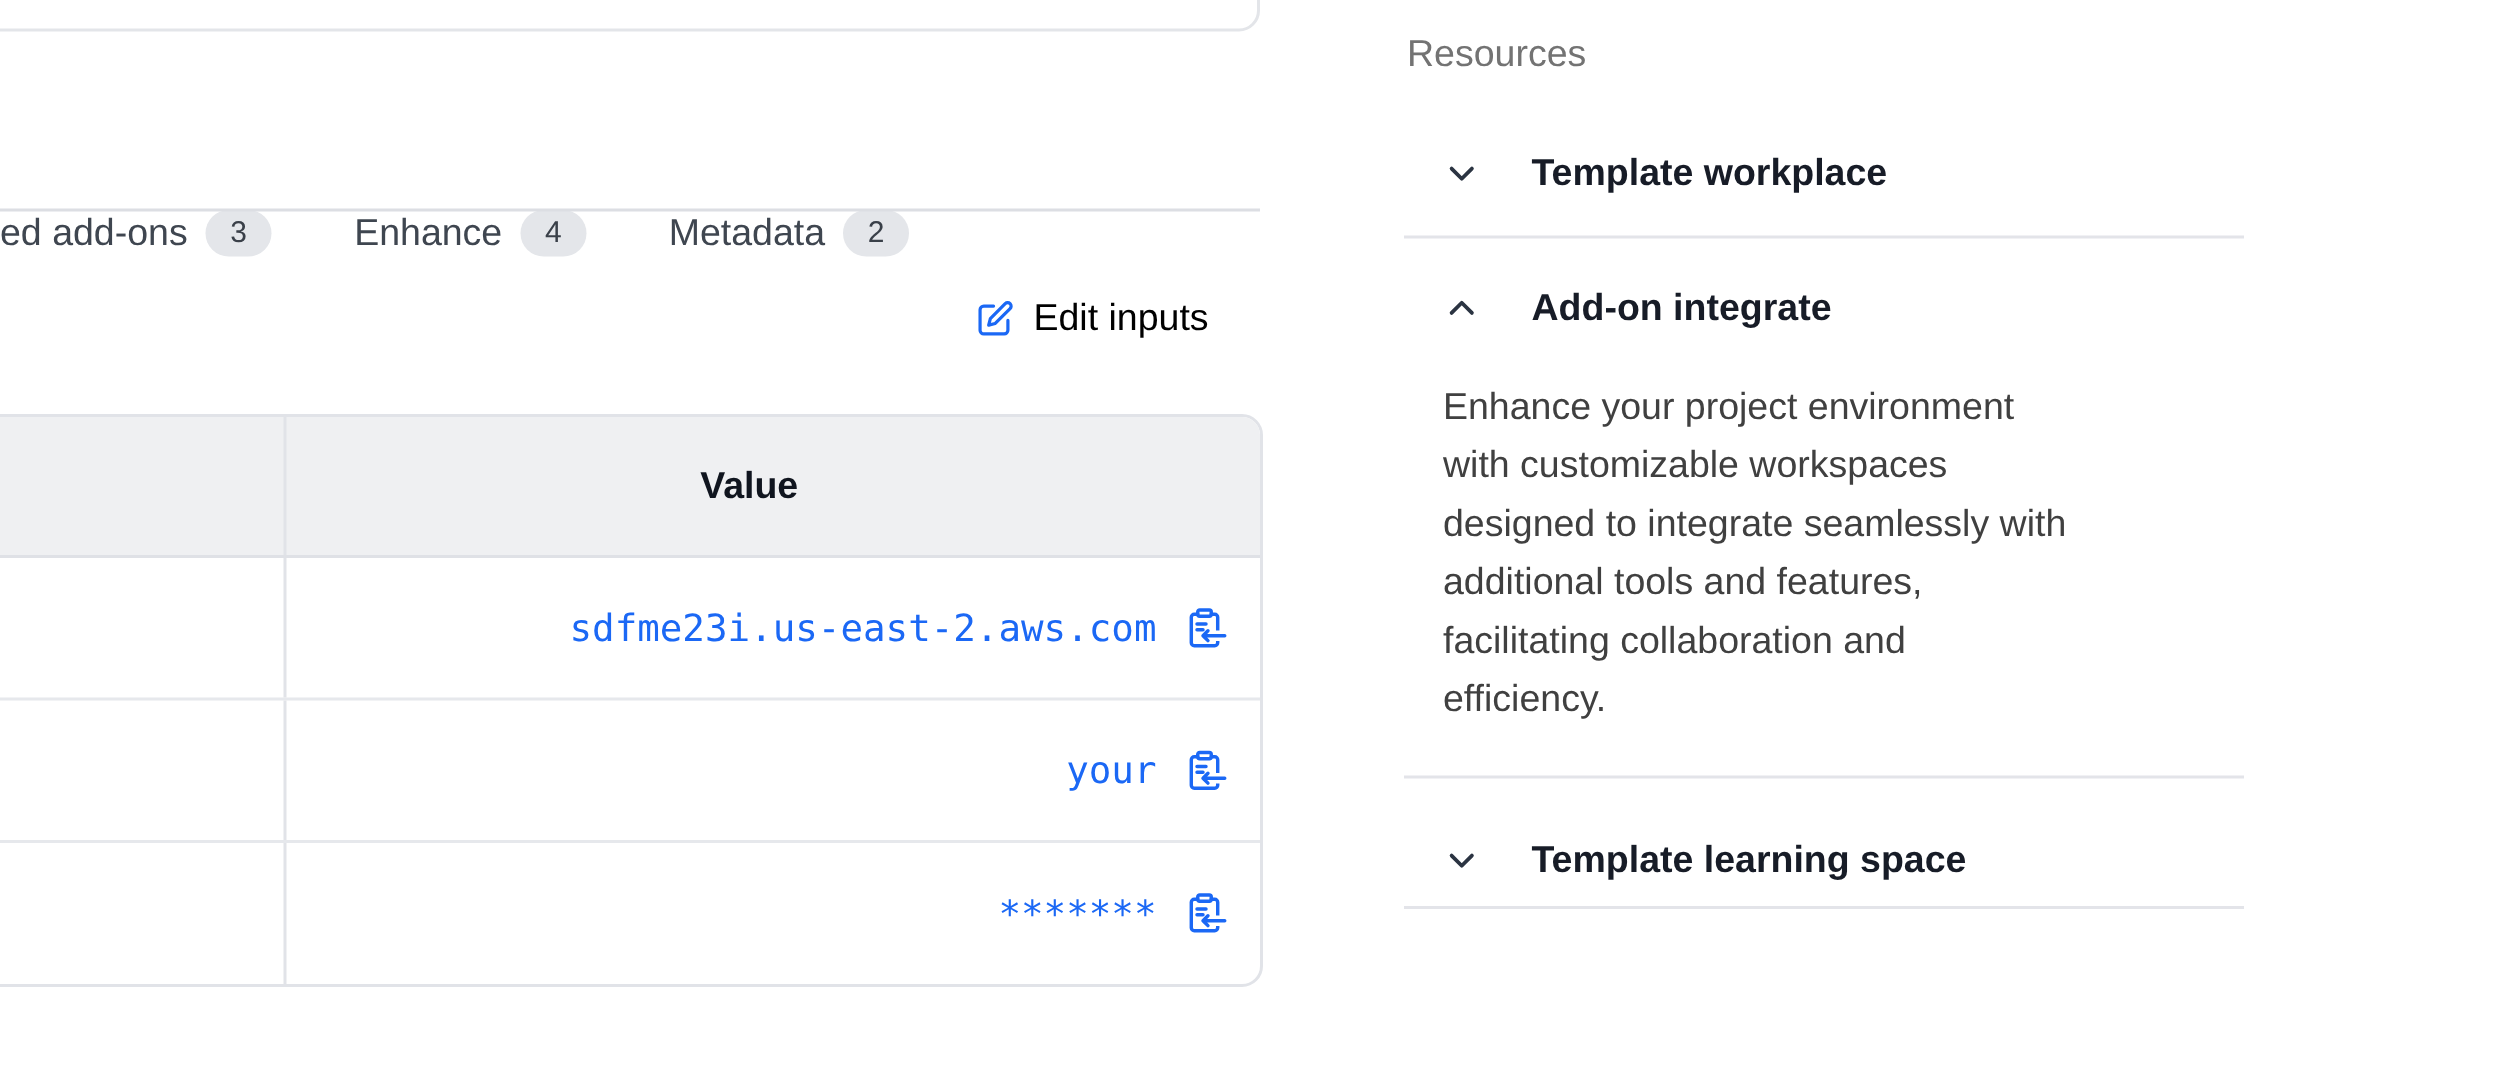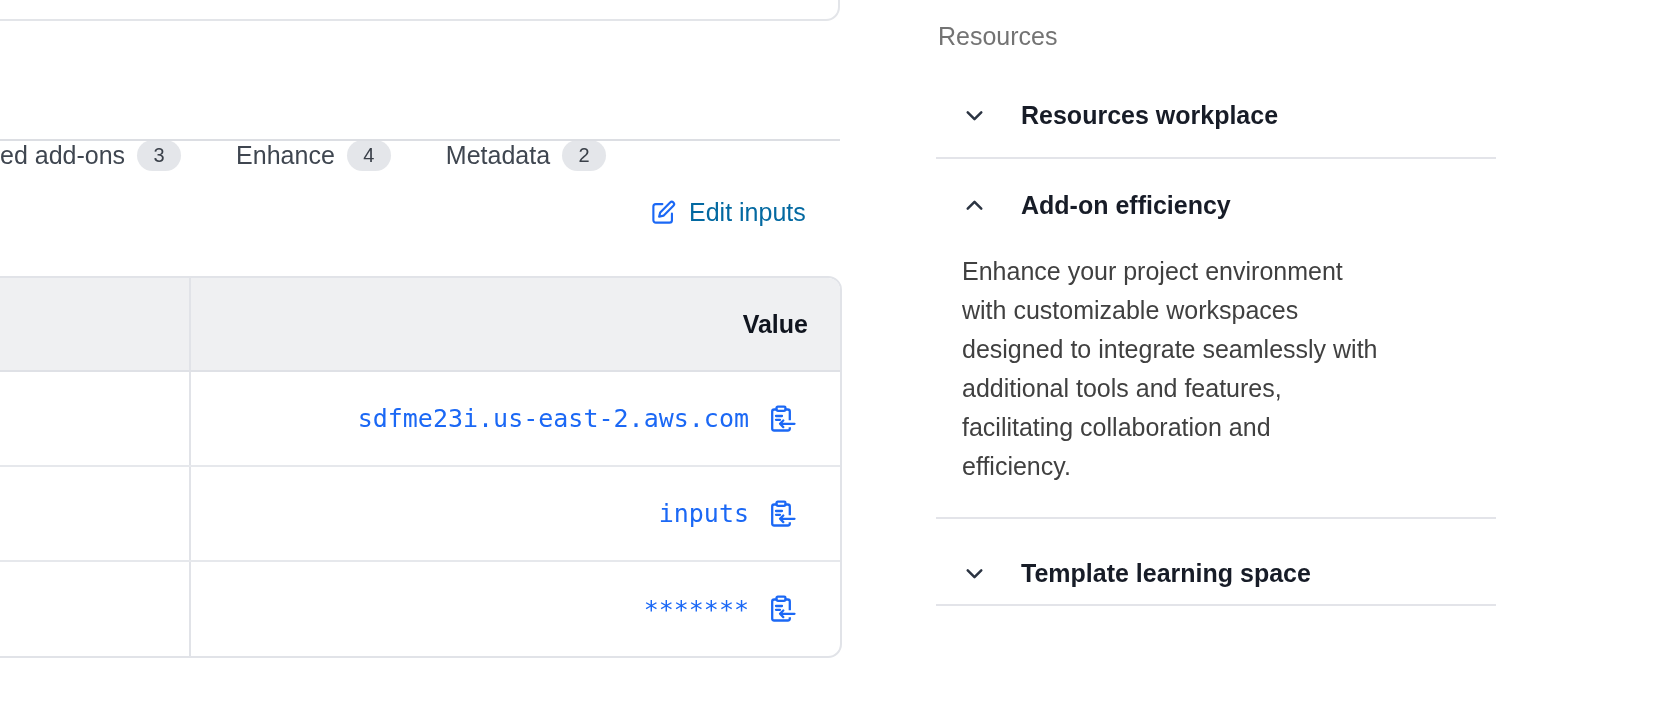--- a/index.html
+++ b/index.html
@@ -26,41 +26,41 @@
     background:#e4e6ea; color:#3a4049; font-size:20px;
     display:flex; align-items:center; justify-content:center;
   }
   .tab-underline {
     position:absolute; left:0; top:139px; width:840px; height:2px; background:#dcdee3;
   }
   
   .edit-inputs {
     position:absolute; left:650px; top:192px; height:40px;
     display:flex; align-items:center; gap:12px; cursor:pointer;
-    color:#0369a1; font-size:25px; font-weight:500;justify-content:flex-end;
+    color:#000000; font-size:25px; font-weight:500;justify-content:flex-end;
   }
   .edit-inputs svg { display:block; }
   
   .value-table {
     position:absolute; left:-200px; top:276px; width:1042px; height:382px;
     background:#fff; border:2px solid #e1e3e8; border-radius:14px;
     overflow:hidden; display:flex; flex-direction:column;
   }
   .t-head {
     height:94px; background:#eff0f2; display:flex; flex:none;
     border-bottom:2px solid #dfe1e6;
   }
   .t-row { height:95px; display:flex; flex:none; border-bottom:2px solid #e6e8ec; }
   .t-row:last-child { border-bottom:none; flex:1; }
   .cell-left { width:389px; flex:none; border-right:2px solid #e1e3e8; }
   .cell-right {
     flex:1; display:flex; align-items:center; justify-content:flex-end;
-    padding-right:44px; gap:17px;
-  }
-  .t-head .cell-right { padding-right:32px; }
+    padding-right:22px; gap:17px;
+  }
+  .t-head .cell-right { padding-right:32px;justify-content:center; }
   .value-header { font-size:25px; font-weight:700; color:#10151f; }
   .mono-value {
     font-family:"DejaVu Sans Mono", monospace; font-size:25px; color:#1b68f5;
     white-space:nowrap;
   }
   .copy-btn { cursor:pointer; display:flex; }
   
   .right-panel { position:absolute; left:936px; top:0; width:560px; height:728px; }
   .panel-title { position:absolute; left:2px; top:22px; font-size:25px; color:#737373; }
   .sec-header {
@@ -134,21 +134,21 @@
             <path d="M28.5 19.8H21" stroke="#ffffff" stroke-width="7"></path>
             <path d="M28.5 19.8H14M17.3 16.5l-3.3 3.3 3.3 3.3"></path>
           </svg>
         </span>
       </div>
     </div>
 
     <div class="t-row">
       <div class="cell-left"></div>
       <div class="cell-right">
-        <span class="mono-value">inputs</span>
+        <span class="mono-value">your</span>
         <span class="copy-btn">
           <svg width="30" height="30" viewBox="0 0 30 30" fill="none" stroke="#1b68f5" stroke-width="2.3" stroke-linecap="round" stroke-linejoin="round">
             <path d="M19.5 5.5h2.3a2 2 0 0 1 2 2v17a2 2 0 0 1-2 2H8.2a2 2 0 0 1-2-2v-17a2 2 0 0 1 2-2h2.3"></path>
             <rect x="10.5" y="2.6" width="9" height="4.2" rx="1.3"></rect>
             <path d="M10 12h6M10 15.8h4"></path>
             <path d="M28.5 19.8H21" stroke="#ffffff" stroke-width="7"></path>
             <path d="M28.5 19.8H14M17.3 16.5l-3.3 3.3 3.3 3.3"></path>
           </svg>
         </span>
       </div>
@@ -173,32 +173,32 @@
 
   <div class="right-panel">
     <div class="panel-title">Resources</div>
 
     <div class="sec-header sec-header-1">
       <span class="chev">
         <svg width="25" height="25" viewBox="0 0 24 24" fill="none" stroke="#2b3442" stroke-width="2.4" stroke-linecap="round" stroke-linejoin="round">
             <path d="M5.5 9l6.5 6.5L18.5 9"></path>
           </svg>
       </span>
-      <span class="sec-title">Resources workplace</span>
+      <span class="sec-title">Template workplace</span>
     </div>
 
     <div class="panel-divider pd-1"></div>
 
     <div class="sec-header sec-header-2">
       <span class="chev">
         <svg width="25" height="25" viewBox="0 0 24 24" fill="none" stroke="#2b3442" stroke-width="2.4" stroke-linecap="round" stroke-linejoin="round">
             <path d="M5.5 15l6.5-6.5L18.5 15"></path>
           </svg>
       </span>
-      <span class="sec-title">Add-on efficiency</span>
+      <span class="sec-title">Add-on integrate</span>
     </div>
 
     <div class="sec-desc">Enhance your project environment
 with customizable workspaces
 designed to integrate seamlessly with
 additional tools and features,
 facilitating collaboration and
 efficiency.</div>
 
     <div class="panel-divider pd-2"></div>

